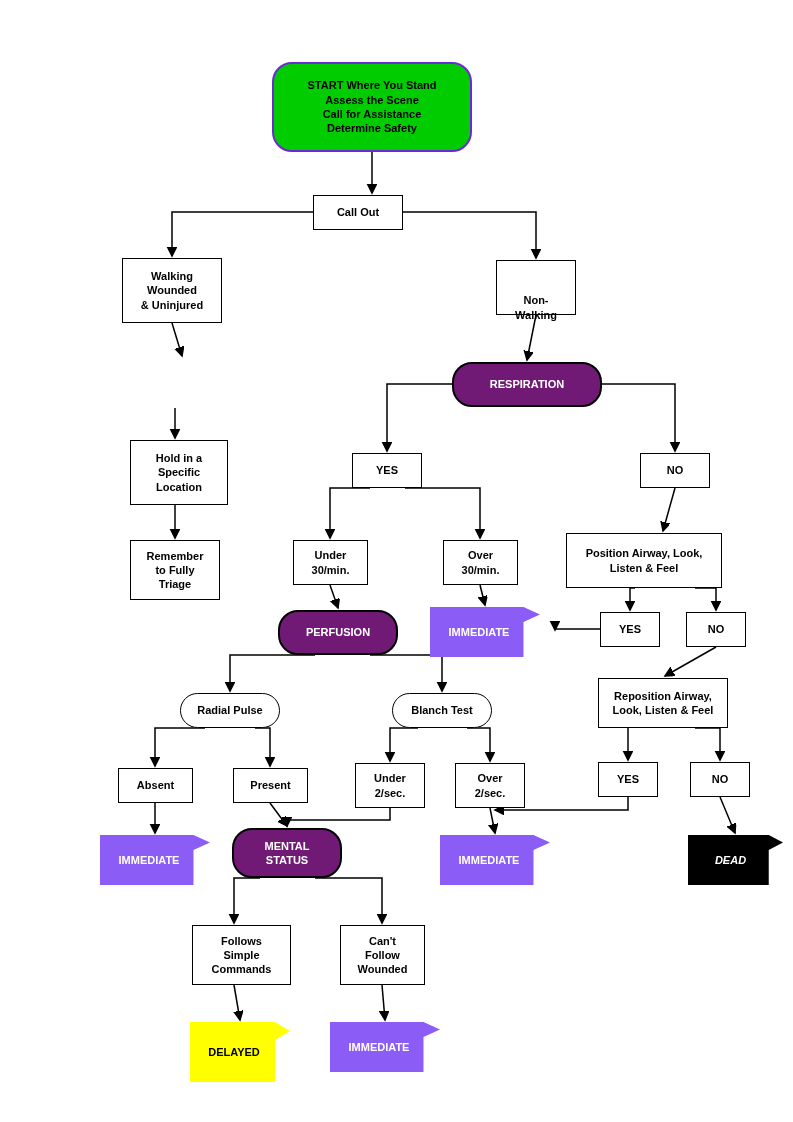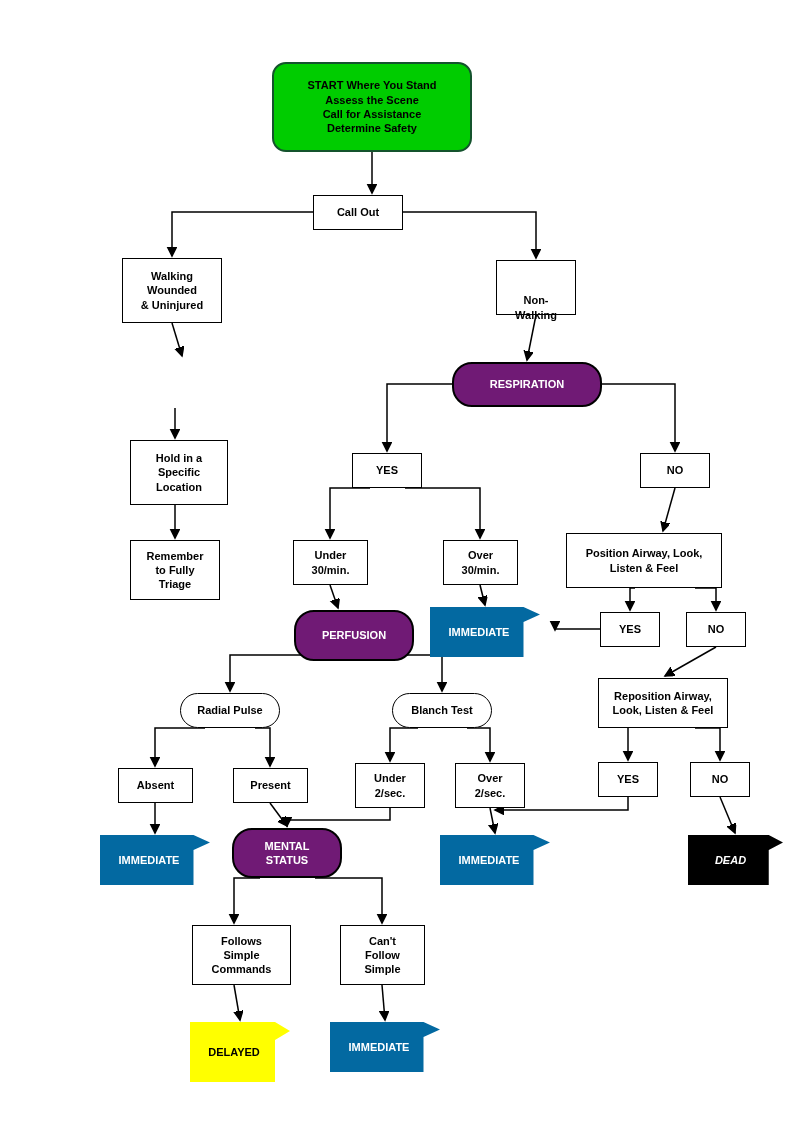--- a/index.html
+++ b/index.html
@@ -30,31 +30,31 @@
     .box {
       border: 1.5px solid #000;
       background: #fff;
     }
     .rounded {
       border-radius: 20px;
     }
     .green-bg {
       background: #00cc00;
       color: #000;
-      border: 2px solid #14532d;
-      border-radius: 14px;
+      border: 2px solid #6d28d9;
+      border-radius: 20px;
     }
     .blue-bg {
       background: #701a75;
       color: #fff;
       border: 2px solid #000;
       border-radius: 20px;
     }
     .red-flag {
-      background: #0369a1;
+      background: #8b5cf6;
       color: #fff;
       border: none;
       clip-path: polygon(0 0, 85% 0, 100% 15%, 85% 30%, 85% 100%, 0 100%);
     }
     .yellow-flag {
       background: #ffff00;
       color: #000;
       border: none;
       clip-path: polygon(0 0, 85% 0, 100% 15%, 85% 30%, 85% 100%, 0 100%);
     }
@@ -228,21 +228,21 @@
 <div class="node box" style="left:443px;top:540px;width:75px;height:45px;">
   <span style="white-space:pre-line;">Over
 30/min.</span>
 </div>
 
 <div class="node box" style="left:566px;top:533px;width:156px;height:55px;text-align:center;">
   <span style="white-space:pre-line;">Position Airway, Look,
 Listen &amp; Feel</span>
 </div>
 
-<div class="node blue-bg" style="left:294px;top:610px;width:120px;height:51px;">
+<div class="node blue-bg" style="left:278px;top:610px;width:120px;height:45px;">
   <span>PERFUSION</span>
 </div>
 
 <div class="node red-flag" style="left:430px;top:607px;width:110px;height:50px;">
   <span style="padding-right:12px;">IMMEDIATE</span>
 </div>
 
 <div class="node box" style="left:600px;top:612px;width:60px;height:35px;">
   <span>YES</span>
 </div>
@@ -309,21 +309,21 @@
 
 <div class="node box" style="left:192px;top:925px;width:99px;height:60px;">
   <span style="white-space:pre-line;">Follows
 Simple
 Commands</span>
 </div>
 
 <div class="node box" style="left:340px;top:925px;width:85px;height:60px;">
   <span style="white-space:pre-line;">Can't
 Follow
-Simple</span>
+Wounded</span>
 </div>
 
 <div class="node yellow-flag" style="left:190px;top:1022px;width:100px;height:60px;text-align:center;">
   <span style="padding-right:12px;">DELAYED</span>
 </div>
 
 <div class="node red-flag" style="left:330px;top:1022px;width:110px;height:50px;">
   <span style="padding-right:12px;">IMMEDIATE</span>
 </div>
 

